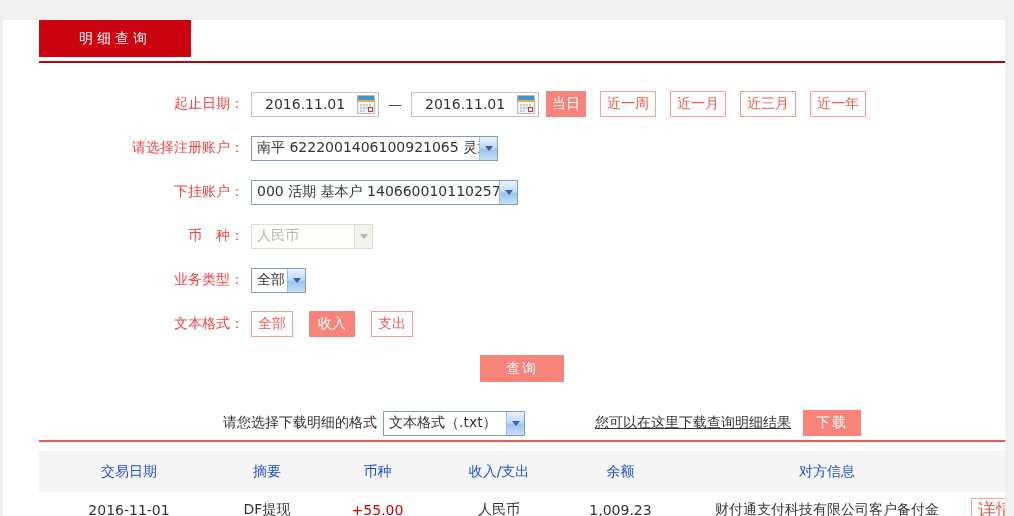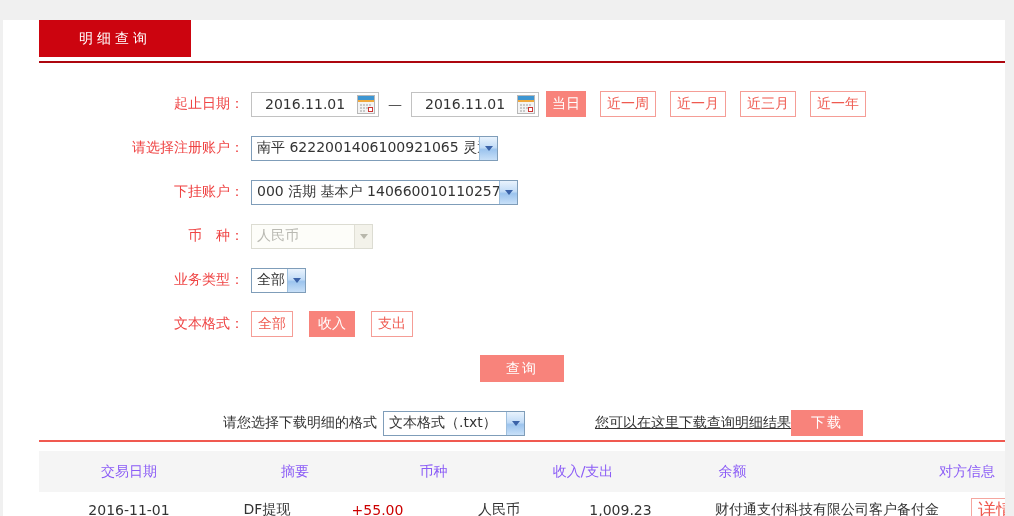--- a/index.html
+++ b/index.html
@@ -73,27 +73,27 @@
   .w-cur { width:122px; }
   .w-biz { width:55px; }
   .w-fmt { width:142px; }
   
   .query-wrap { display:flex; justify-content:center; margin-top:17px; }
   .query-btn { width:84px; height:27px; font-size:14px; letter-spacing:2px; }
   
   .dl-row { display:flex; align-items:center; margin-top:28px; margin-left:184px; height:26px; }
   .dl-label { margin-right:6px; }
   .dl-hint { margin-left:70px;text-decoration:underline; }
-  .dl-btn { width:72px; height:26px; margin-left:0; letter-spacing:2px; }
+  .dl-btn { width:58px; height:26px; margin-left:12px; letter-spacing:2px; }
   
   .red-divider { height:2px; background:#f05950; margin-top:4px; }
   
   .tbl { margin-top:9px; }
   .tbl-grid { display:grid; grid-template-columns:180px 96px 125px 118px 125px 288px 1fr; align-items:center; }
-  .tbl-head { height:41px; background:#f5f5f5; color:#8b5cf6;gap:28px; }
+  .tbl-head { height:41px; background:#f5f5f5; color:#1d4ed8; }
   .tbl-head .cell { text-align:center; }
   .tbl-row { height:37px; background:#fff; border-bottom:1px solid #e4e4e4; }
   .cell { text-align:center; font-size:14px; overflow:hidden; white-space:nowrap; }
   .amount-pos { color:#cc0000; }
   .detail-btn { height:24px; min-width:44px; font-size:18px; border-color:#f5a69f; }
 </style>
 </head>
 <body>
 
 <div class="panel">

